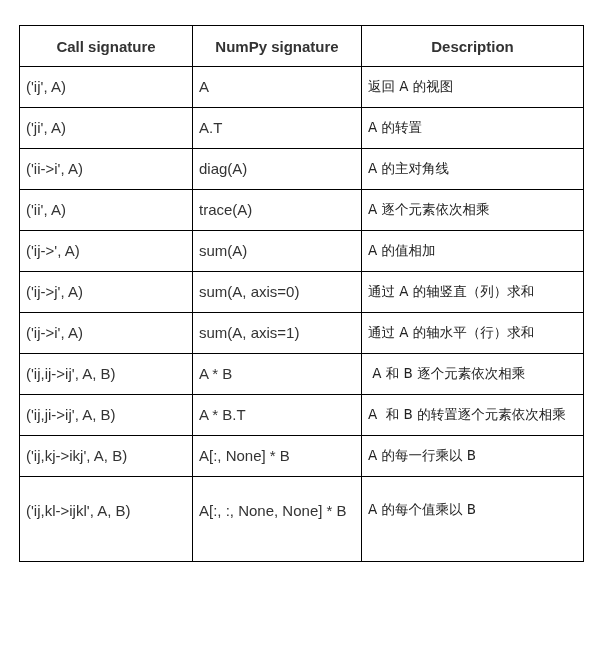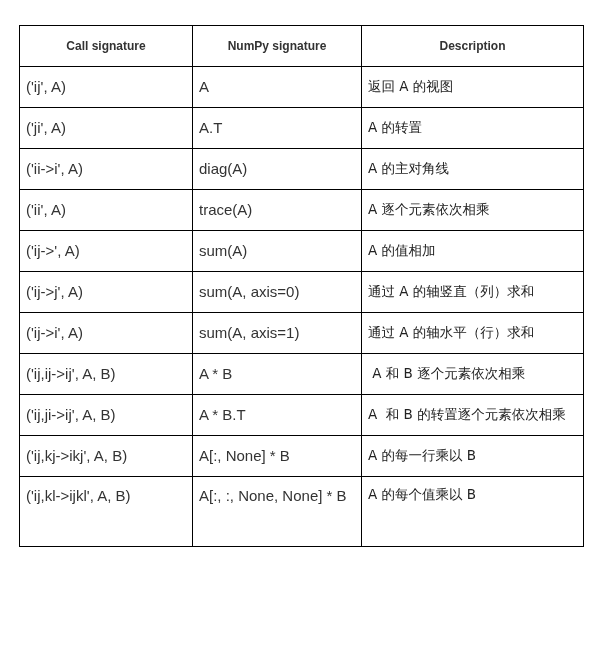--- a/index.html
+++ b/index.html
@@ -24,31 +24,31 @@
     .tbl td, .tbl th {
       border: 1.5px solid #000;
       padding: 0 6px 0 6px;
       vertical-align: middle;
       overflow: hidden;
     }
     .tbl th {
       height: 40px;
       font-family: "Liberation Sans", sans-serif;
       font-weight: bold;
-      font-size: 12px;
+      font-size: 15px;
       color: #333333;
       text-align: center;
     }
     .tbl td {
       height: 40px;
     }
     .tbl tr.tall td {
       height: 60px;
       vertical-align: top;
-      padding-top: 9px;
+      padding-top: 24px;
     }
     .code {
       font-family: Liberation Sans, sans-serif;
       font-size: 15px;
       color: #333333;
       white-space: pre-wrap;
       line-height: 20px;
       word-break: break-word;
     }
     .desc {

